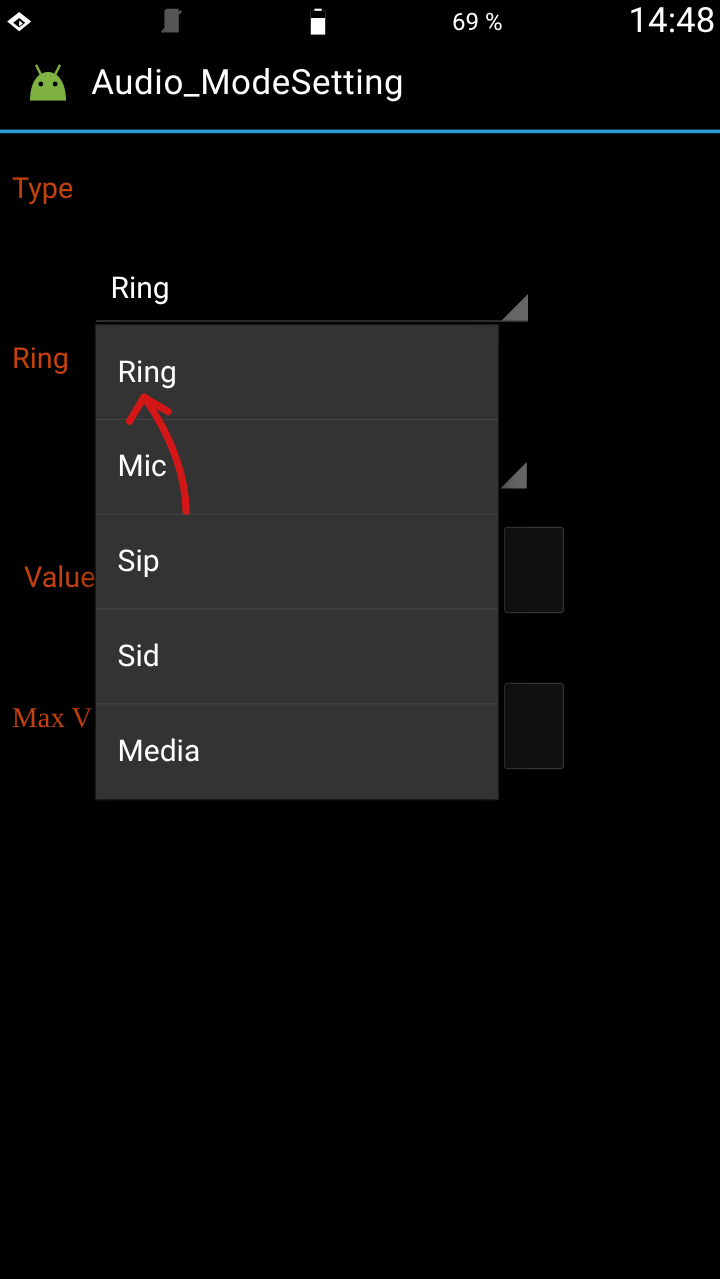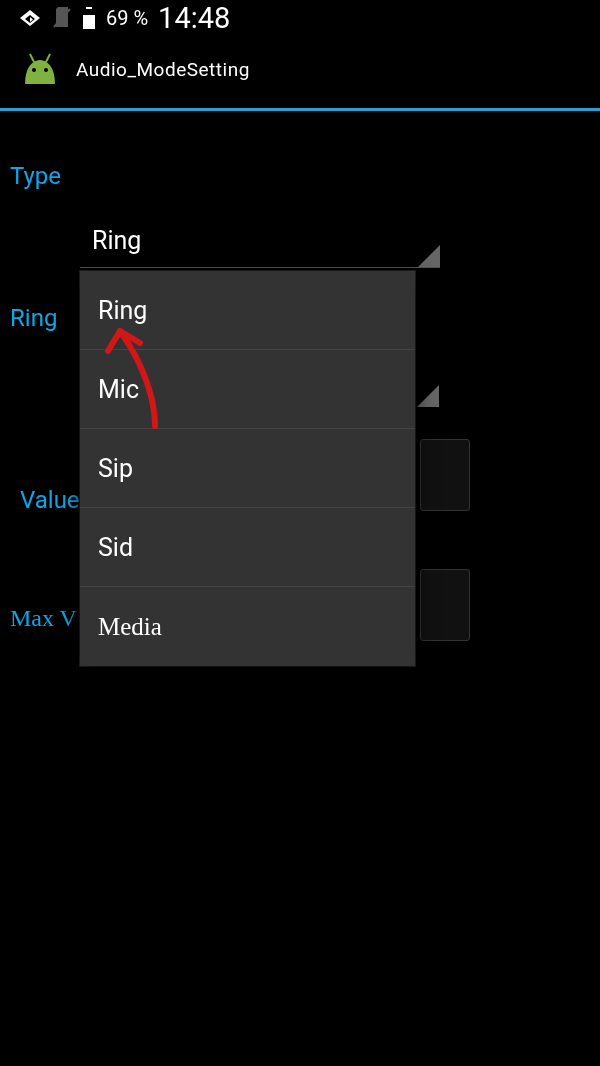--- a/index.html
+++ b/index.html
@@ -10,51 +10,50 @@
       font-family: Roboto, "Helvetica Neue", Arial, sans-serif;
       color: #fff;
       position: relative;
       overflow: hidden;
     }
 
     
     .status-bar {
       height: 36px;
       display: flex;
-      justify-content: flex-start;
+      justify-content: space-between;
       align-items: center;
       gap: 10px;
-      padding: 0 18px;
+      padding: 0 4px;
       font-size: 20px;
       color: #fff;
     }
     .status-bar svg { display: block; }
 
     
     .action-bar {
       display: flex;
       align-items: center;
       gap: 14px;
       padding: 14px 18px 20px 18px;
       border-bottom: 3px solid #2a9fd6;
     }
     .app-title {
-      font-size: 19px;
+      font-size: 29px;
       font-weight: 400;
       letter-spacing: 0.5px;
     }
     .android-head { flex-shrink: 0; }
 
     
     .form-area { position: relative; padding: 32px 0 0 10px; }
     .lbl {
       font-size: 24px;
-      color: #0ea5e9;
-      position: absolute;
-      margin-top: 19px;
+      color: #c2410c;
+      position: absolute;
     }
     .lbl-type  { top: 32px;  left: 10px; }
     .lbl-level { top: 174px; left: 10px; }
     .lbl-value { top: 356px; left: 20px; }
     .lbl-max   { top: 475px; left: 10px; font-family: Liberation Serif, serif; }
 
     
     .spinner {
       position: absolute;
       top: 111px;
@@ -112,21 +111,21 @@
     .popup-item {
       height: 79px;
       display: flex;
       align-items: center;
       padding: 0 18px;
       font-size: 25px;
       color: #ffffff;
       border-bottom: 1px solid #444;
       cursor: pointer;
     }
-    .popup-item:last-child { border-bottom: none; font-family: Liberation Serif, serif; }
+    .popup-item:last-child { border-bottom: none; }
 
     
     .arrow-annot {
       position: absolute;
       left: 100px; top: 200px;
       z-index: 20;
       pointer-events: none;
     }
   </style>
 </head>

